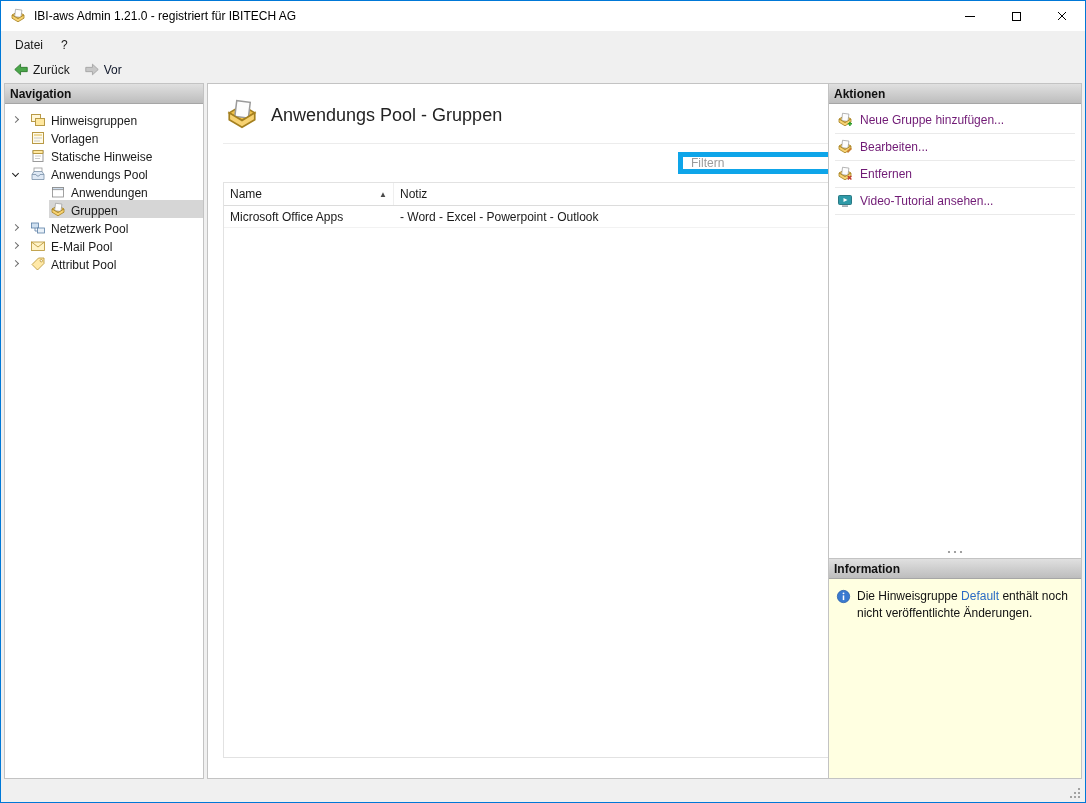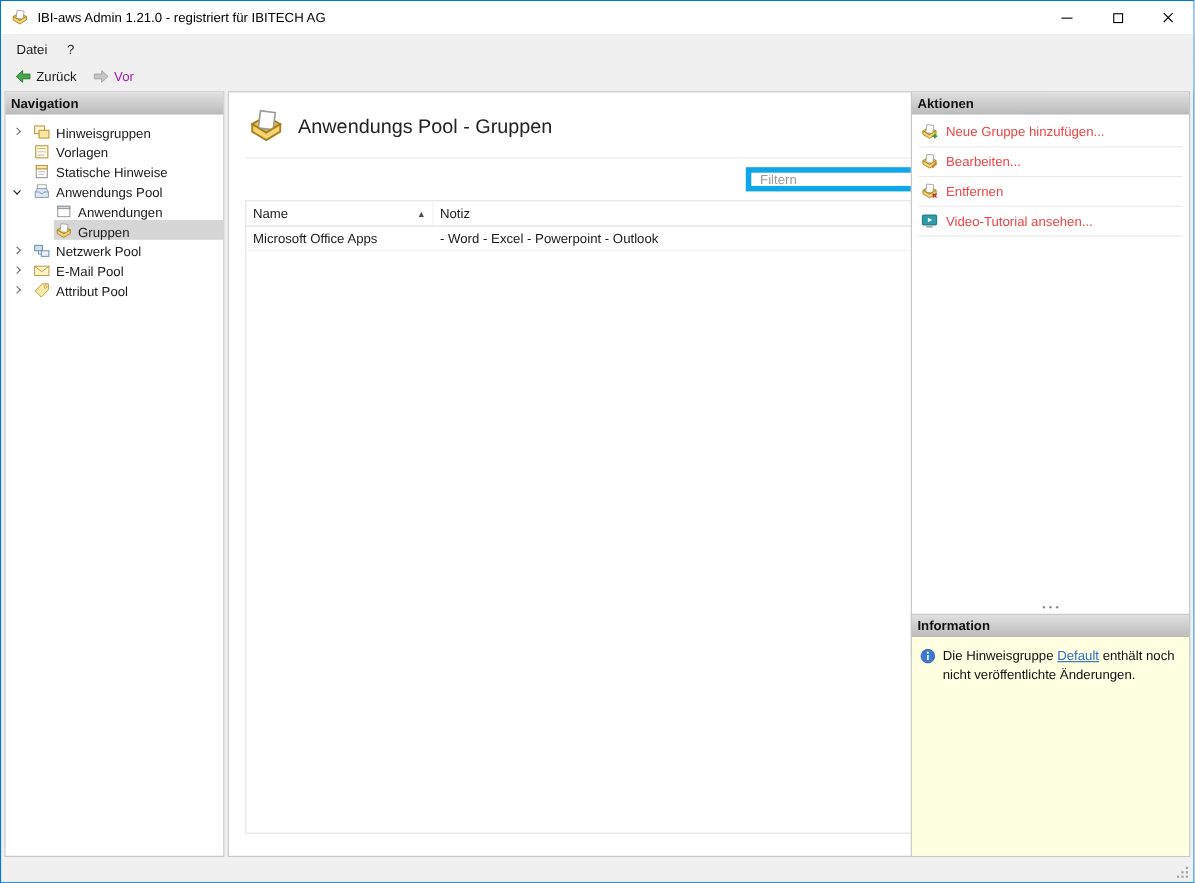--- a/index.html
+++ b/index.html
@@ -15,21 +15,21 @@
   .win-btn{width:46px;height:100%;display:flex;align-items:center;justify-content:center;cursor:default}
   .min-glyph{width:10px;height:1px;background:#000}
   .max-glyph{width:9px;height:9px;border:1px solid #000}
 
   
   .menubar{height:25px;display:flex;align-items:flex-end;padding-left:5px;background:#f0f0f0}
   .menu-item{padding:4px 9px}
   .toolbar{height:27px;display:flex;align-items:center;padding-left:5px;background:#f0f0f0}
   .tool-btn{display:flex;align-items:center;gap:4px;padding:3px 7px}
   .tool-btn .ticon16{width:17px;height:17px}
-  .tool-btn.disabled{color:#a21caf}
+  .tool-btn.disabled{color:#0f172a}
 
   
   .workspace{position:absolute;top:82px;left:1px;right:1px;bottom:1px}
   .panel{position:absolute;background:#fff;border:1px solid #c3c3c3}
   .panel-header{height:20px;background:linear-gradient(#e0e0e0,#bdbdbd);border-bottom:1px solid #a6a6a6;font-weight:bold;display:flex;align-items:center;padding-left:5px;font-size:12px;color:#111}
 
   
   .nav-panel{left:2px;top:0;width:200px;bottom:22px}
   .tree{padding-top:6px}
   .tree-row{display:flex;align-items:center;height:18px;padding-left:8px;cursor:default}
@@ -66,28 +66,28 @@
   .td-name{flex:0 0 170px}
   .td-notiz{flex:1}
   .td-count{flex:0 0 32px;justify-content:flex-end}
 
   
   .right-col{position:absolute;right:2px;top:0;width:254px;bottom:22px}
   .actions-panel{left:0;right:0;top:0;height:513px}
   .action-list{padding:3px 6px 0 6px}
   .action-item{display:flex;align-items:center;gap:7px;padding:5px 2px;border-bottom:1px solid #eaeaea;color:#2b6cc4;cursor:pointer}
   .action-item .ticon16{flex:0 0 16px}
-  .action-label{color:#ef4444}
+  .action-label{color:#701a75}
   .splitter{position:absolute;left:0;right:0;top:463px;height:12px;display:flex;align-items:center;justify-content:center}
   .info-panel{left:0;right:0;top:475px;bottom:0;background:#ffffe1}
   .info-body{display:flex;align-items:flex-start;gap:6px;padding:9px 8px 8px 7px;background:#ffffe1;height:calc(100% - 20px)}
   .info-icon{width:15px;height:15px;flex:0 0 15px;margin-top:1px}
   .info-icon svg{width:100%;height:100%;display:block}
   .info-text{line-height:1.45;color:#111}
-  .info-link{color:#2b6cc4;text-decoration:underline;cursor:pointer}
+  .info-link{color:#2b6cc4;cursor:pointer}
 
   
   .grip{position:absolute;right:3px;bottom:2px;width:12px;height:12px}
 </style>
 </head>
 <body>
 
 <svg width="0" height="0" style="position:absolute">
   <defs>
     <g id="grp-icon">

